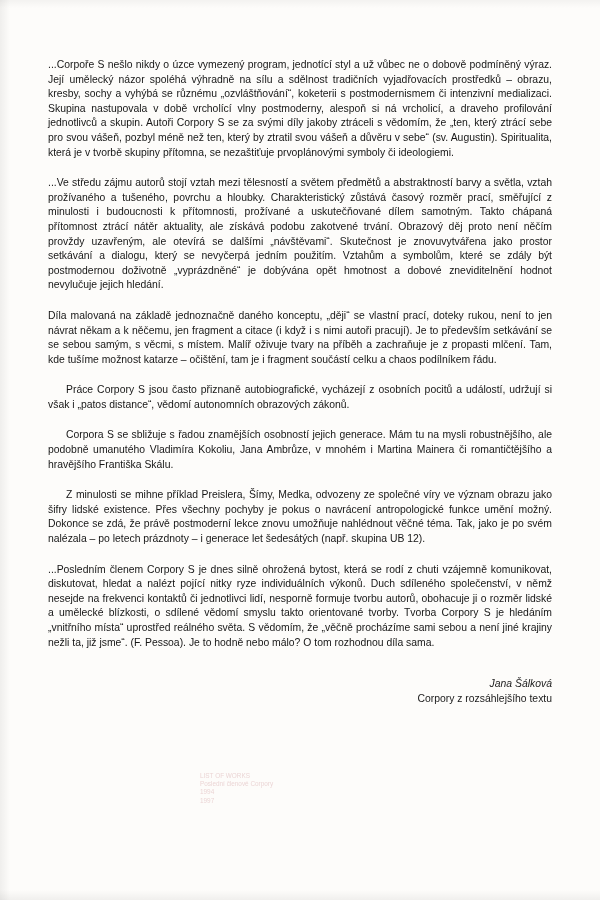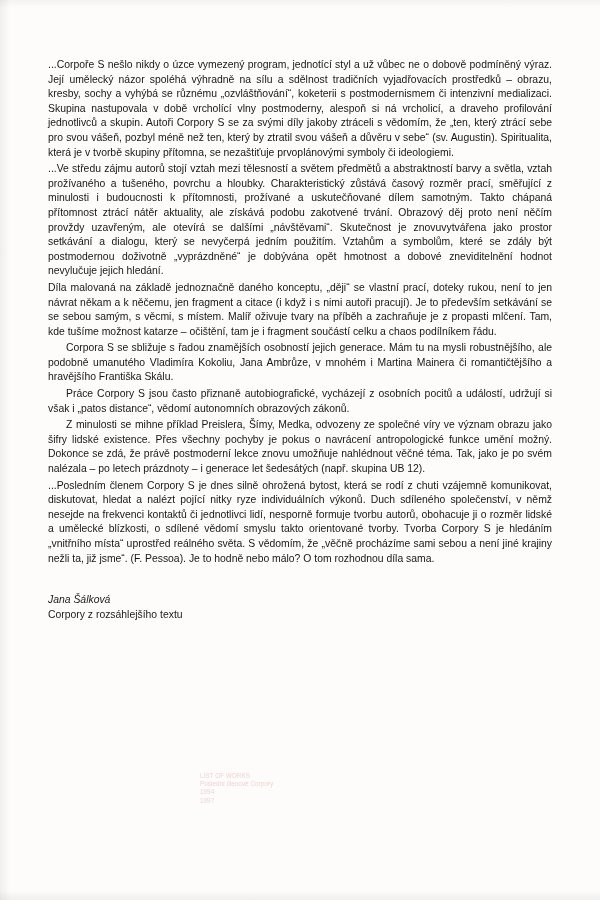--- a/index.html
+++ b/index.html
@@ -31,30 +31,31 @@
   p.para {
     margin: 0 0 0 0;
     font-size: 10.4px;
     line-height: 14.6px;
     text-align: justify;
     text-justify: inter-word;
     hyphens: manual;
     color: #161616;
   }
   p.para + p.para {
-    margin-top: 2px;
+    margin-top: 16px;
   }
   p.gap-before {
     margin-top: 13px;
   }
   p.indent {
     text-indent: 18px;
   }
   .signature-block {
     margin-top: 26px;
+    text-align: right;
     font-size: 10.4px;
     line-height: 15px;
   }
   .sig-name {
     font-style: italic;
     display: block;
   }
   .sig-note {
     display: block;
   }
@@ -100,23 +101,23 @@
 <div class="page">
 
   <div class="text-column">
 
     <p class="para">...Corpoře S nešlo nikdy o úzce vymezený program, jednotící styl a už vůbec ne o dobově pod­míněný výraz. Její umělecký názor spoléhá výhradně na sílu a sdělnost tradičních vyjadřovacích pro­středků – obrazu, kresby, sochy a vyhýbá se různému „ozvláštňování“, koketerii s post­modernismem či intenzivní medializaci. Skupina nastupovala v době vrcholící vlny postmoderny, alespoň si ná vrcholicí, a draveho profilování jednotlivců a skupin. Autoři Corpory S se za svými dí­ly jakoby ztráceli s vědomím, že „ten, který ztrácí sebe pro svou vášeň, pozbyl méně než ten, který by ztratil svou vášeň a důvěru v sebe“ (sv. Augustin). Spiritualita, která je v tvorbě skupiny přítomna, se nezaštiťuje prvoplánovými symboly či ideologiemi.</p>
 
     <p class="para gap-before">...Ve středu zájmu autorů stojí vztah mezi tělesností a světem předmětů a abstraktností barvy a světla, vztah prožívaného a tušeného, povrchu a hloubky. Charakteristický zůstává časový rozměr prací, směřující z minulosti i budoucnosti k přítomnosti, prožívané a uskutečňované dílem samot­ným. Takto chápaná přítomnost ztrácí nátěr aktuality, ale získává podobu zakotvené trvání. Obrazový děj proto není něčím provždy uzavřeným, ale otevírá se dalšími „návštěvami“. Skutečnost je znovuvytvářena jako prostor setkávání a dialogu, který se nevyčerpá jedním použitím. Vztahům a symbolům, které se zdály být postmodernou doživotně „vyprázdněné“ je dobývána opět hmot­nost a dobové zneviditelnění hodnot nevylučuje jejich hledání.</p>
 
     <p class="para gap-before">Díla malovaná na základě jednoznačně daného konceptu, „ději“ se vlastní prací, doteky rukou, není to jen návrat někam a k něčemu, jen fragment a citace (i když i s nimi autoři pracují). Je to pře­devším setkávání se se sebou samým, s věcmi, s místem. Malíř oživuje tvary na příběh a zachraňuje je z propasti mlčení. Tam, kde tušíme možnost katarze – očištění, tam je i fragment součástí celku a chaos podílníkem řádu.</p>
 
+    <p class="para indent">Práce Corpory S jsou často přiznaně autobiografické, vycházejí z osobních pocitů a událostí, udržují si však i „patos distance“, vědomí autonomních obrazových zákonů.</p>
+
     <p class="para indent">Corpora S se sbližuje s řadou znamějších osobností jejich generace. Mám tu na mysli robustnějšího, ale podobně umanutého Vladimíra Kokoliu, Jana Ambrůze, v mnohém i Martina Mainera či roman­tičtějšího a hravějšího Františka Skálu.</p>
-
-    <p class="para indent">Práce Corpory S jsou často přiznaně autobiografické, vycházejí z osobních pocitů a událostí, udržují si však i „patos distance“, vědomí autonomních obrazových zákonů.</p>
 
     <p class="para indent">Z minulosti se mihne příklad Preislera, Šímy, Medka, odvozeny ze společné víry ve význam ob­razu jako šifry lidské existence. Přes všechny pochyby je pokus o navrácení antropologické funkce umění možný. Dokonce se zdá, že právě postmoderní lekce znovu umožňuje nahlédnout věčné té­ma. Tak, jako je po svém nalézala – po letech prázdnoty – i generace let šedesátých (např. skupina UB 12).</p>
 
     <p class="para gap-before">...Posledním členem Corpory S je dnes silně ohrožená bytost, která se rodí z chuti vzájemně ko­munikovat, diskutovat, hledat a nalézt pojící nitky ryze individuálních výkonů. Duch sdíleného spo­lečenství, v němž nesejde na frekvenci kontaktů či jednotlivci lidí, nesporně formuje tvorbu autorů, obohacuje ji o rozměr lidské a umělecké blízkosti, o sdílené vědomí smyslu takto orientované tvor­by. Tvorba Corpory S je hledáním „vnitřního místa“ uprostřed reálného světa. S vědomím, že „věč­ně procházíme sami sebou a není jiné krajiny nežli ta, již jsme“. (F. Pessoa). Je to hodně nebo málo? O tom rozhodnou díla sama.</p>
 
     <div class="signature-block">
       <span class="sig-name">Jana Šálková</span>
       <span class="sig-note">Corpory z rozsáhlejšího textu</span>
     </div>
 

